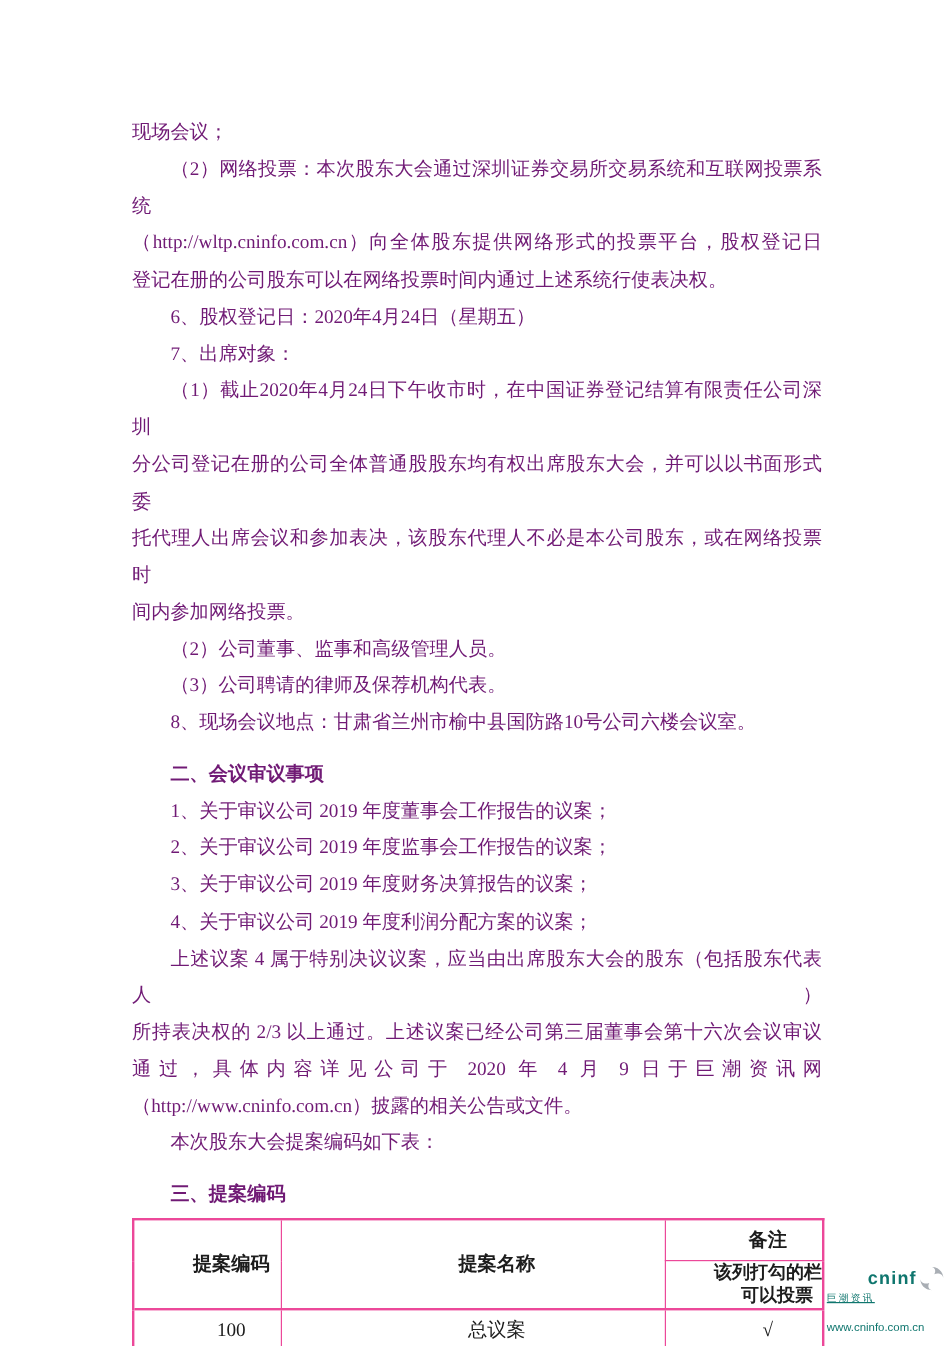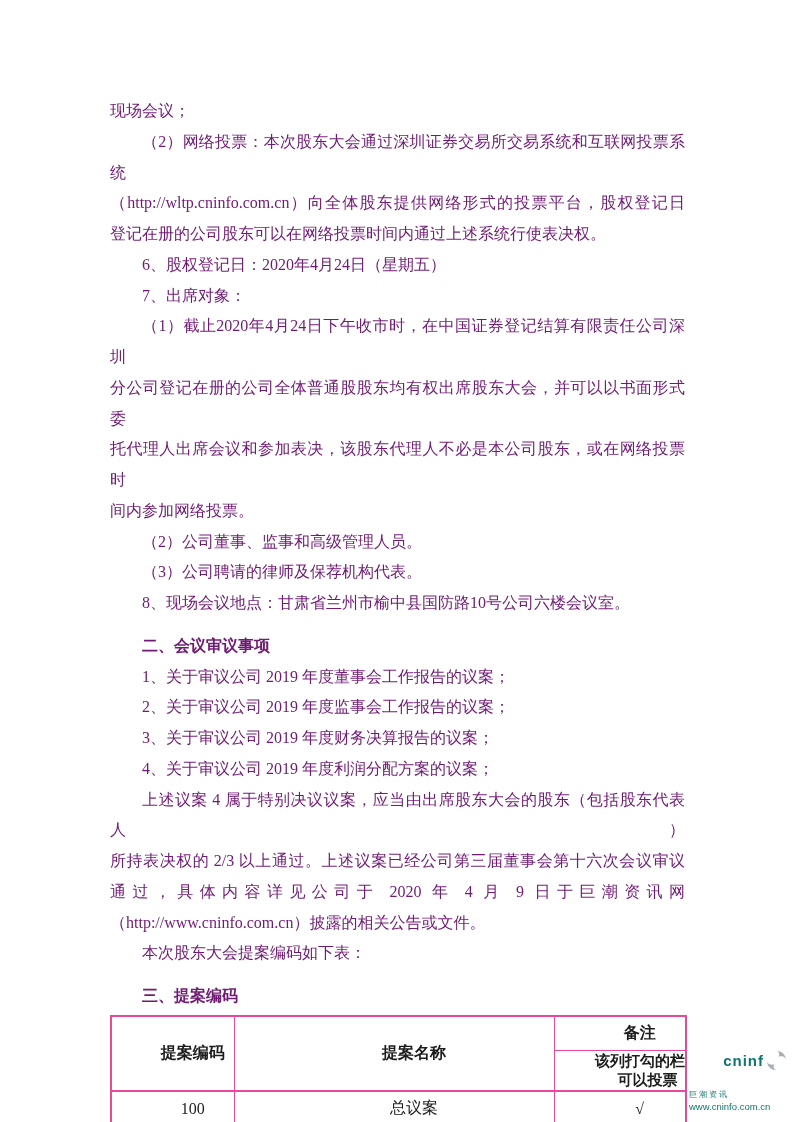--- a/index.html
+++ b/index.html
@@ -86,26 +86,27 @@
   }
   .logo-brand {
     font-weight: bold;
     font-size: 15px;
     letter-spacing: 1px;
   }
   .logo-swirl { width: 21px; height: 21px; display: block; }
   .logo-cn {
     font-size: 8px;
     letter-spacing: 2px;
-    margin-top: 20px;
+    margin-top: 2px;
     padding-right: 22px;
+    text-decoration: underline;
   }
   .logo-url {
     font-size: 9.5px;
-    margin-top: 3px;
+    margin-top: 16px;
     white-space: nowrap;
   }
 </style>
 </head>
 <body>
 
 <div class="page-content">
 
   <div>
       <div class="line">现场会议；</div>

